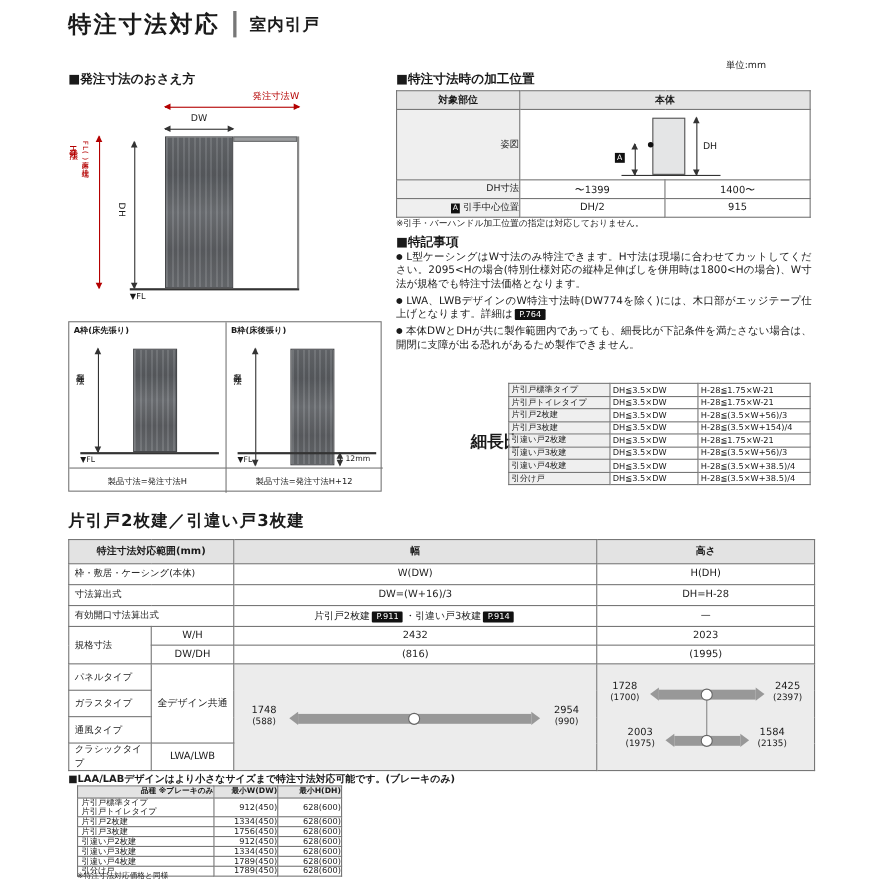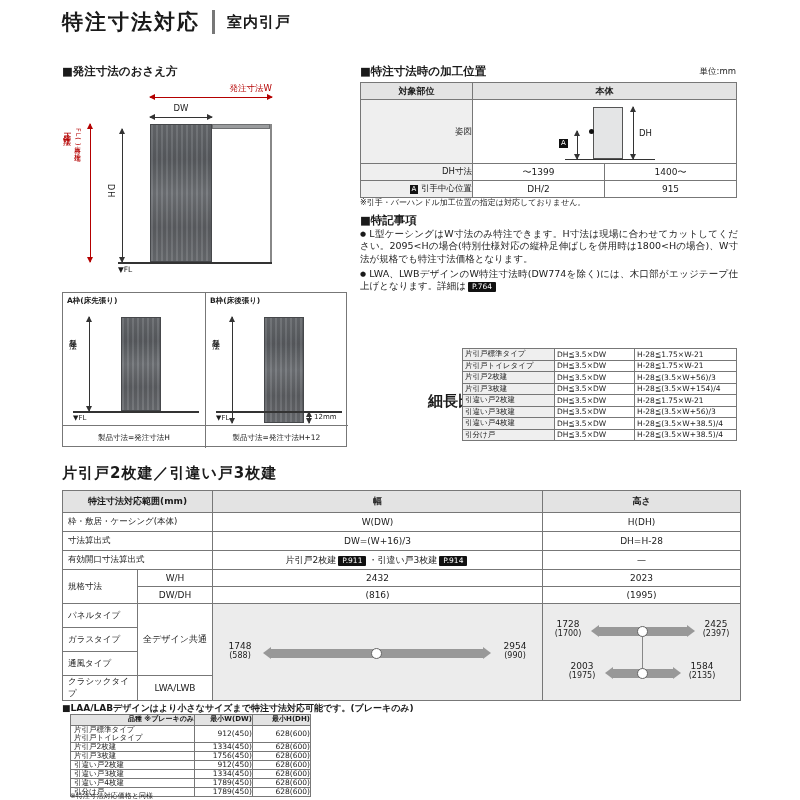--- a/index.html
+++ b/index.html
@@ -133,21 +133,21 @@
     <div class="slab" style="left:201px;top:24px;width:40px;height:106px"></div>
     <div class="floor" style="left:153px;top:118px;width:126px"></div>
     <div class="lbl" style="left:153px;top:122px;font-size:7px">▼FL</div>
     <div class="varrow" style="left:246px;top:119px;height:11px"></div>
     <div class="lbl" style="left:251px;top:121px;font-size:7px">12mm</div>
     <div class="ffoot" style="left:2px;width:138px">製品寸法=発注寸法H</div>
     <div class="ffoot" style="left:144px;width:139px">製品寸法=発注寸法H+12</div>
   </div>
 
   <div class="bhead" style="left:360px;top:64px">■特注寸法時の加工位置</div>
-  <div class="lbl" style="left:660px;top:67px;width:76px;text-align:right;font-size:8.5px">単位:mm</div>
+  <div class="lbl" style="left:660px;top:56px;width:76px;font-size:8.5px">単位:mm</div>
 
   <table class="ptable">
     <colgroup>
         <col style="width:112px">
         <col style="width:132px">
         <col style="width:132px">
       </colgroup>
     <tbody>
         <tr class="ghead" style="height:17px">
       <th>対象部位</th>
@@ -181,20 +181,21 @@
       <td>915</td>
     </tr>
   </tbody>
     </table>
   <div class="pnote">※引手・バーハンドル加工位置の指定は対応しておりません。</div>
 
   <div class="bhead" style="left:360px;top:213px">■特記事項</div>
   <div class="bullets">
     <div class="bullet"><span>L型ケーシングはW寸法のみ特注できます。H寸法は現場に合わせてカットしてください。2095&lt;Hの場合(特別仕様対応の縦枠足伸ばしを併用時は1800&lt;Hの場合)、W寸法が規格でも特注寸法価格となります。</span></div>
     <div class="bullet"><span>LWA、LWBデザインのW特注寸法時(DW774を除く)には、木口部がエッジテープ仕上げとなります。詳細は</span><span class="pbadge">P.764</span></div>
+    <div class="bullet"><span>本体DWとDHが共に製作範囲内であっても、細長比が下記条件を満たさない場合は、開閉に支障が出る恐れがあるため製作できません。</span></div>
   </div>
 
   <div class="slabel">細長比</div>
   <table class="stable">
     <colgroup>
         <col style="width:92px">
         <col style="width:80px">
         <col style="width:102px">
       </colgroup>
     <tbody>

